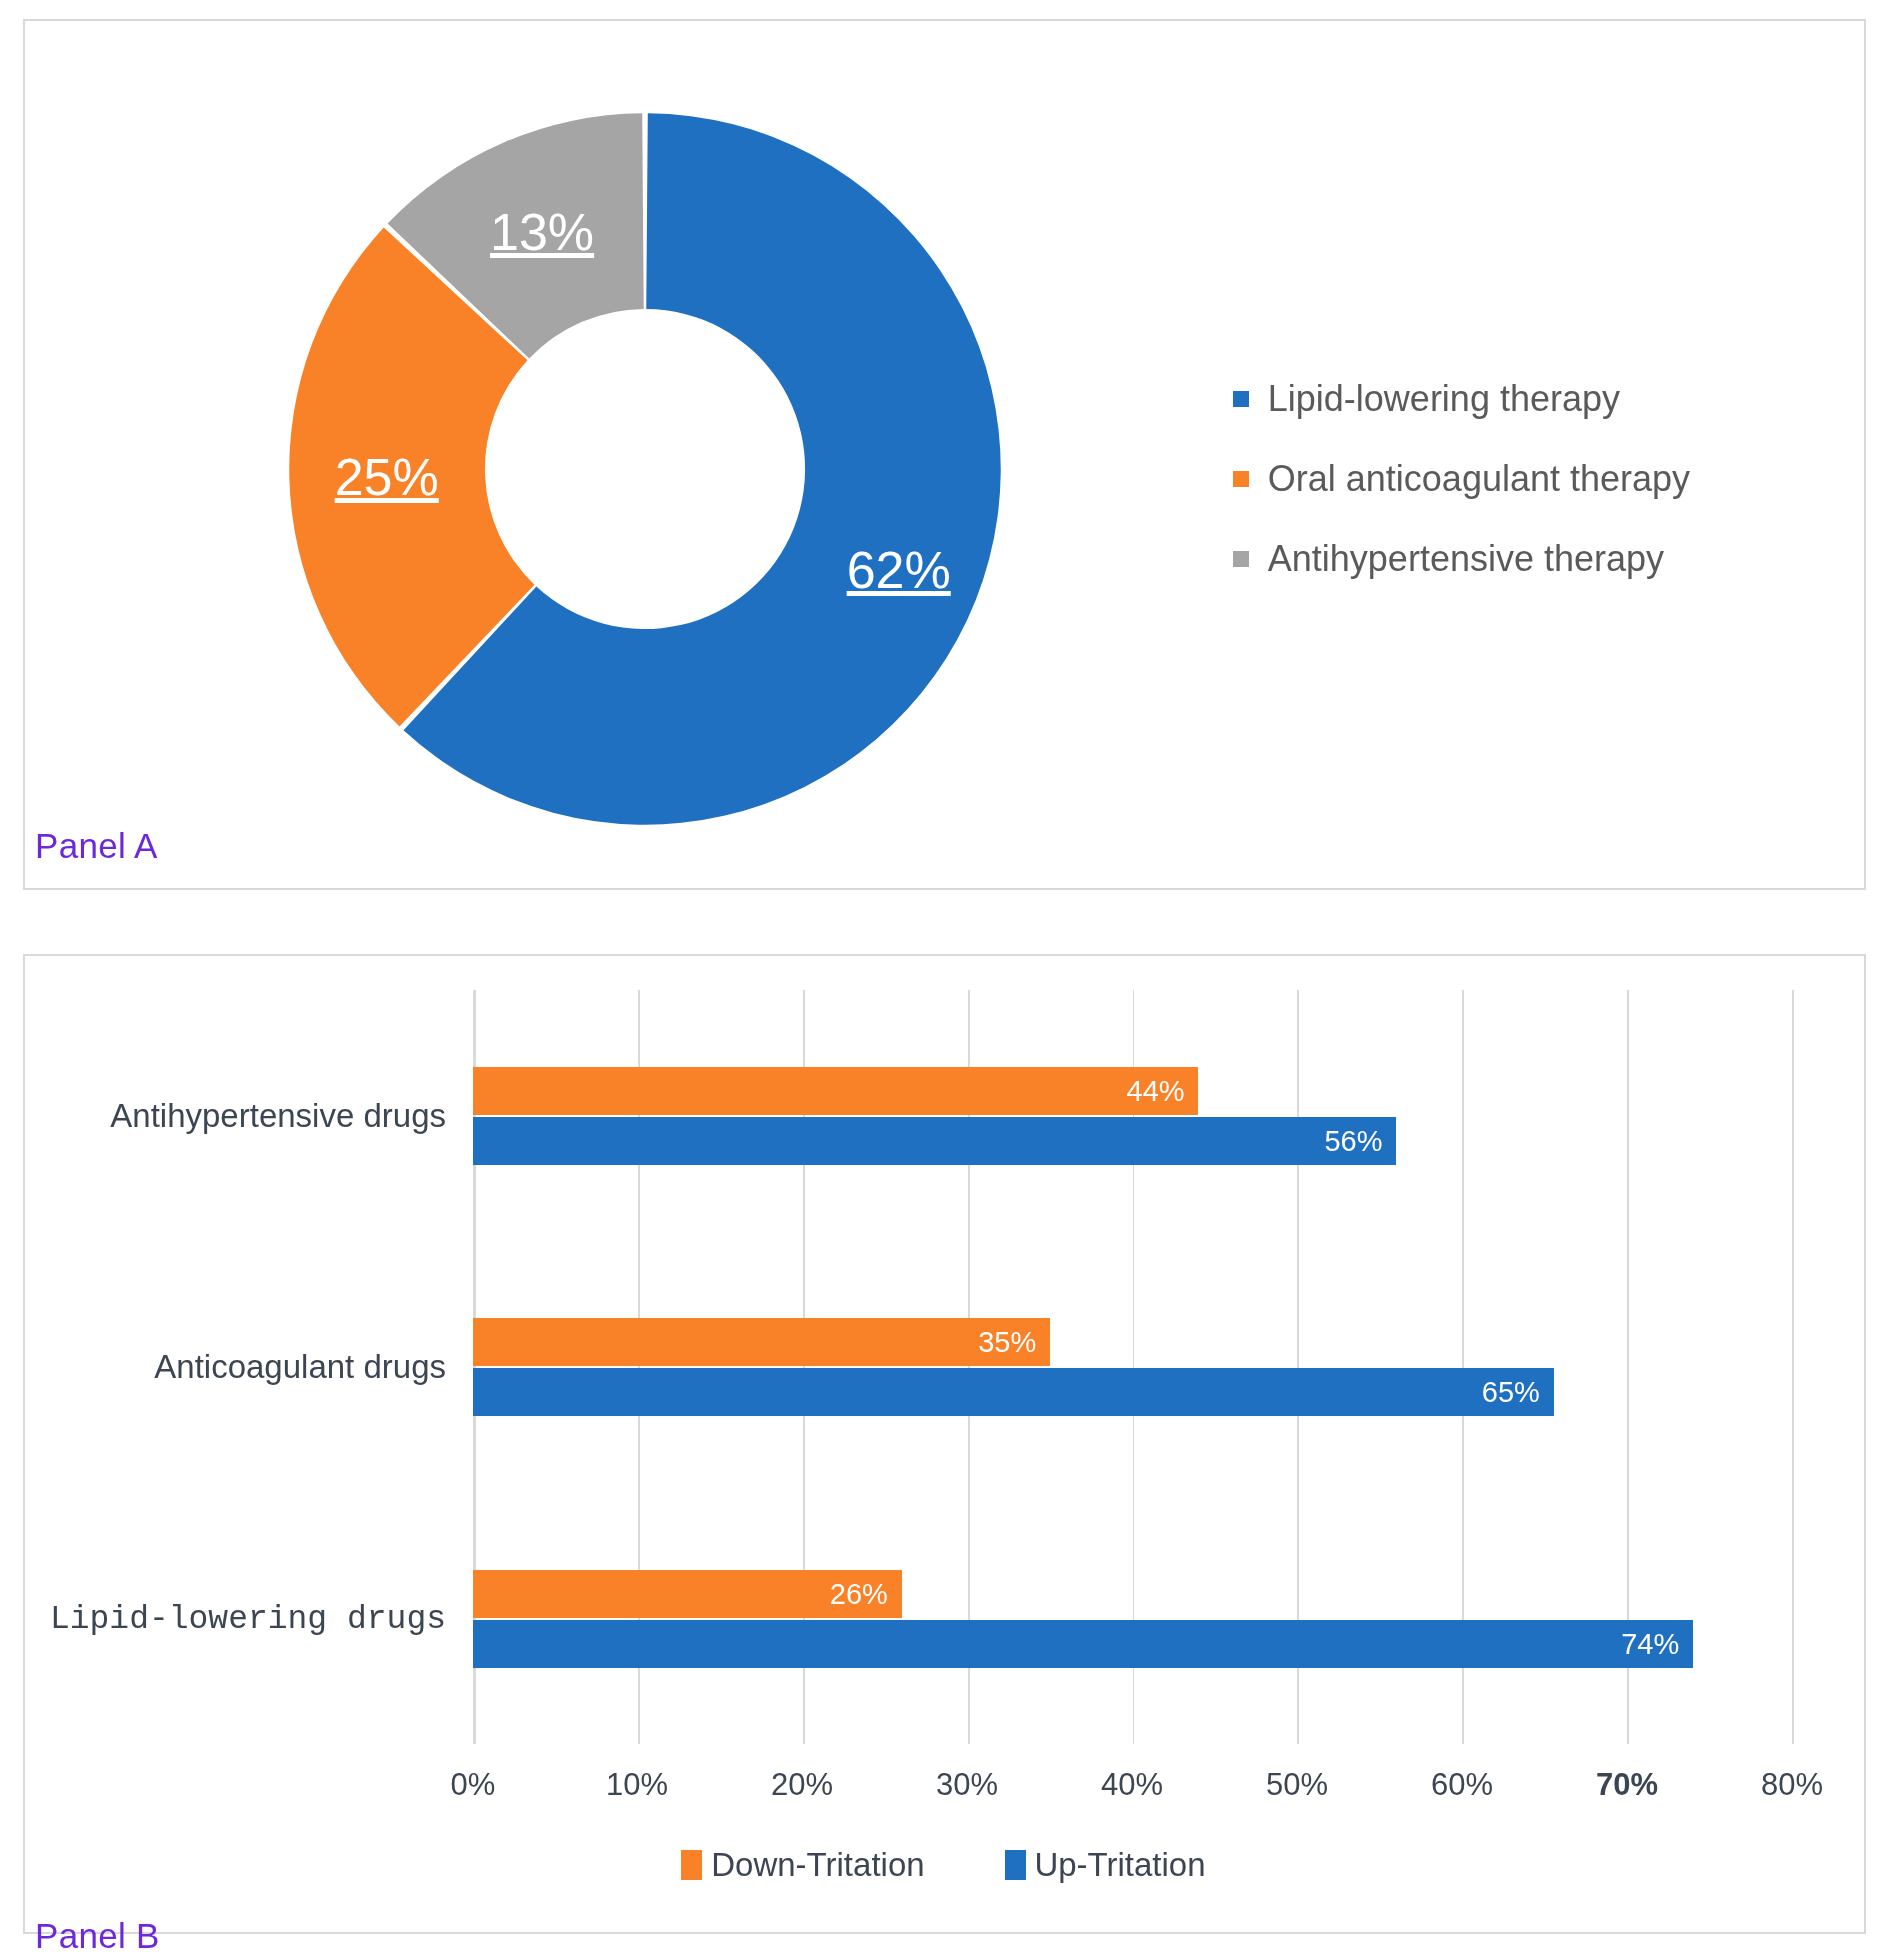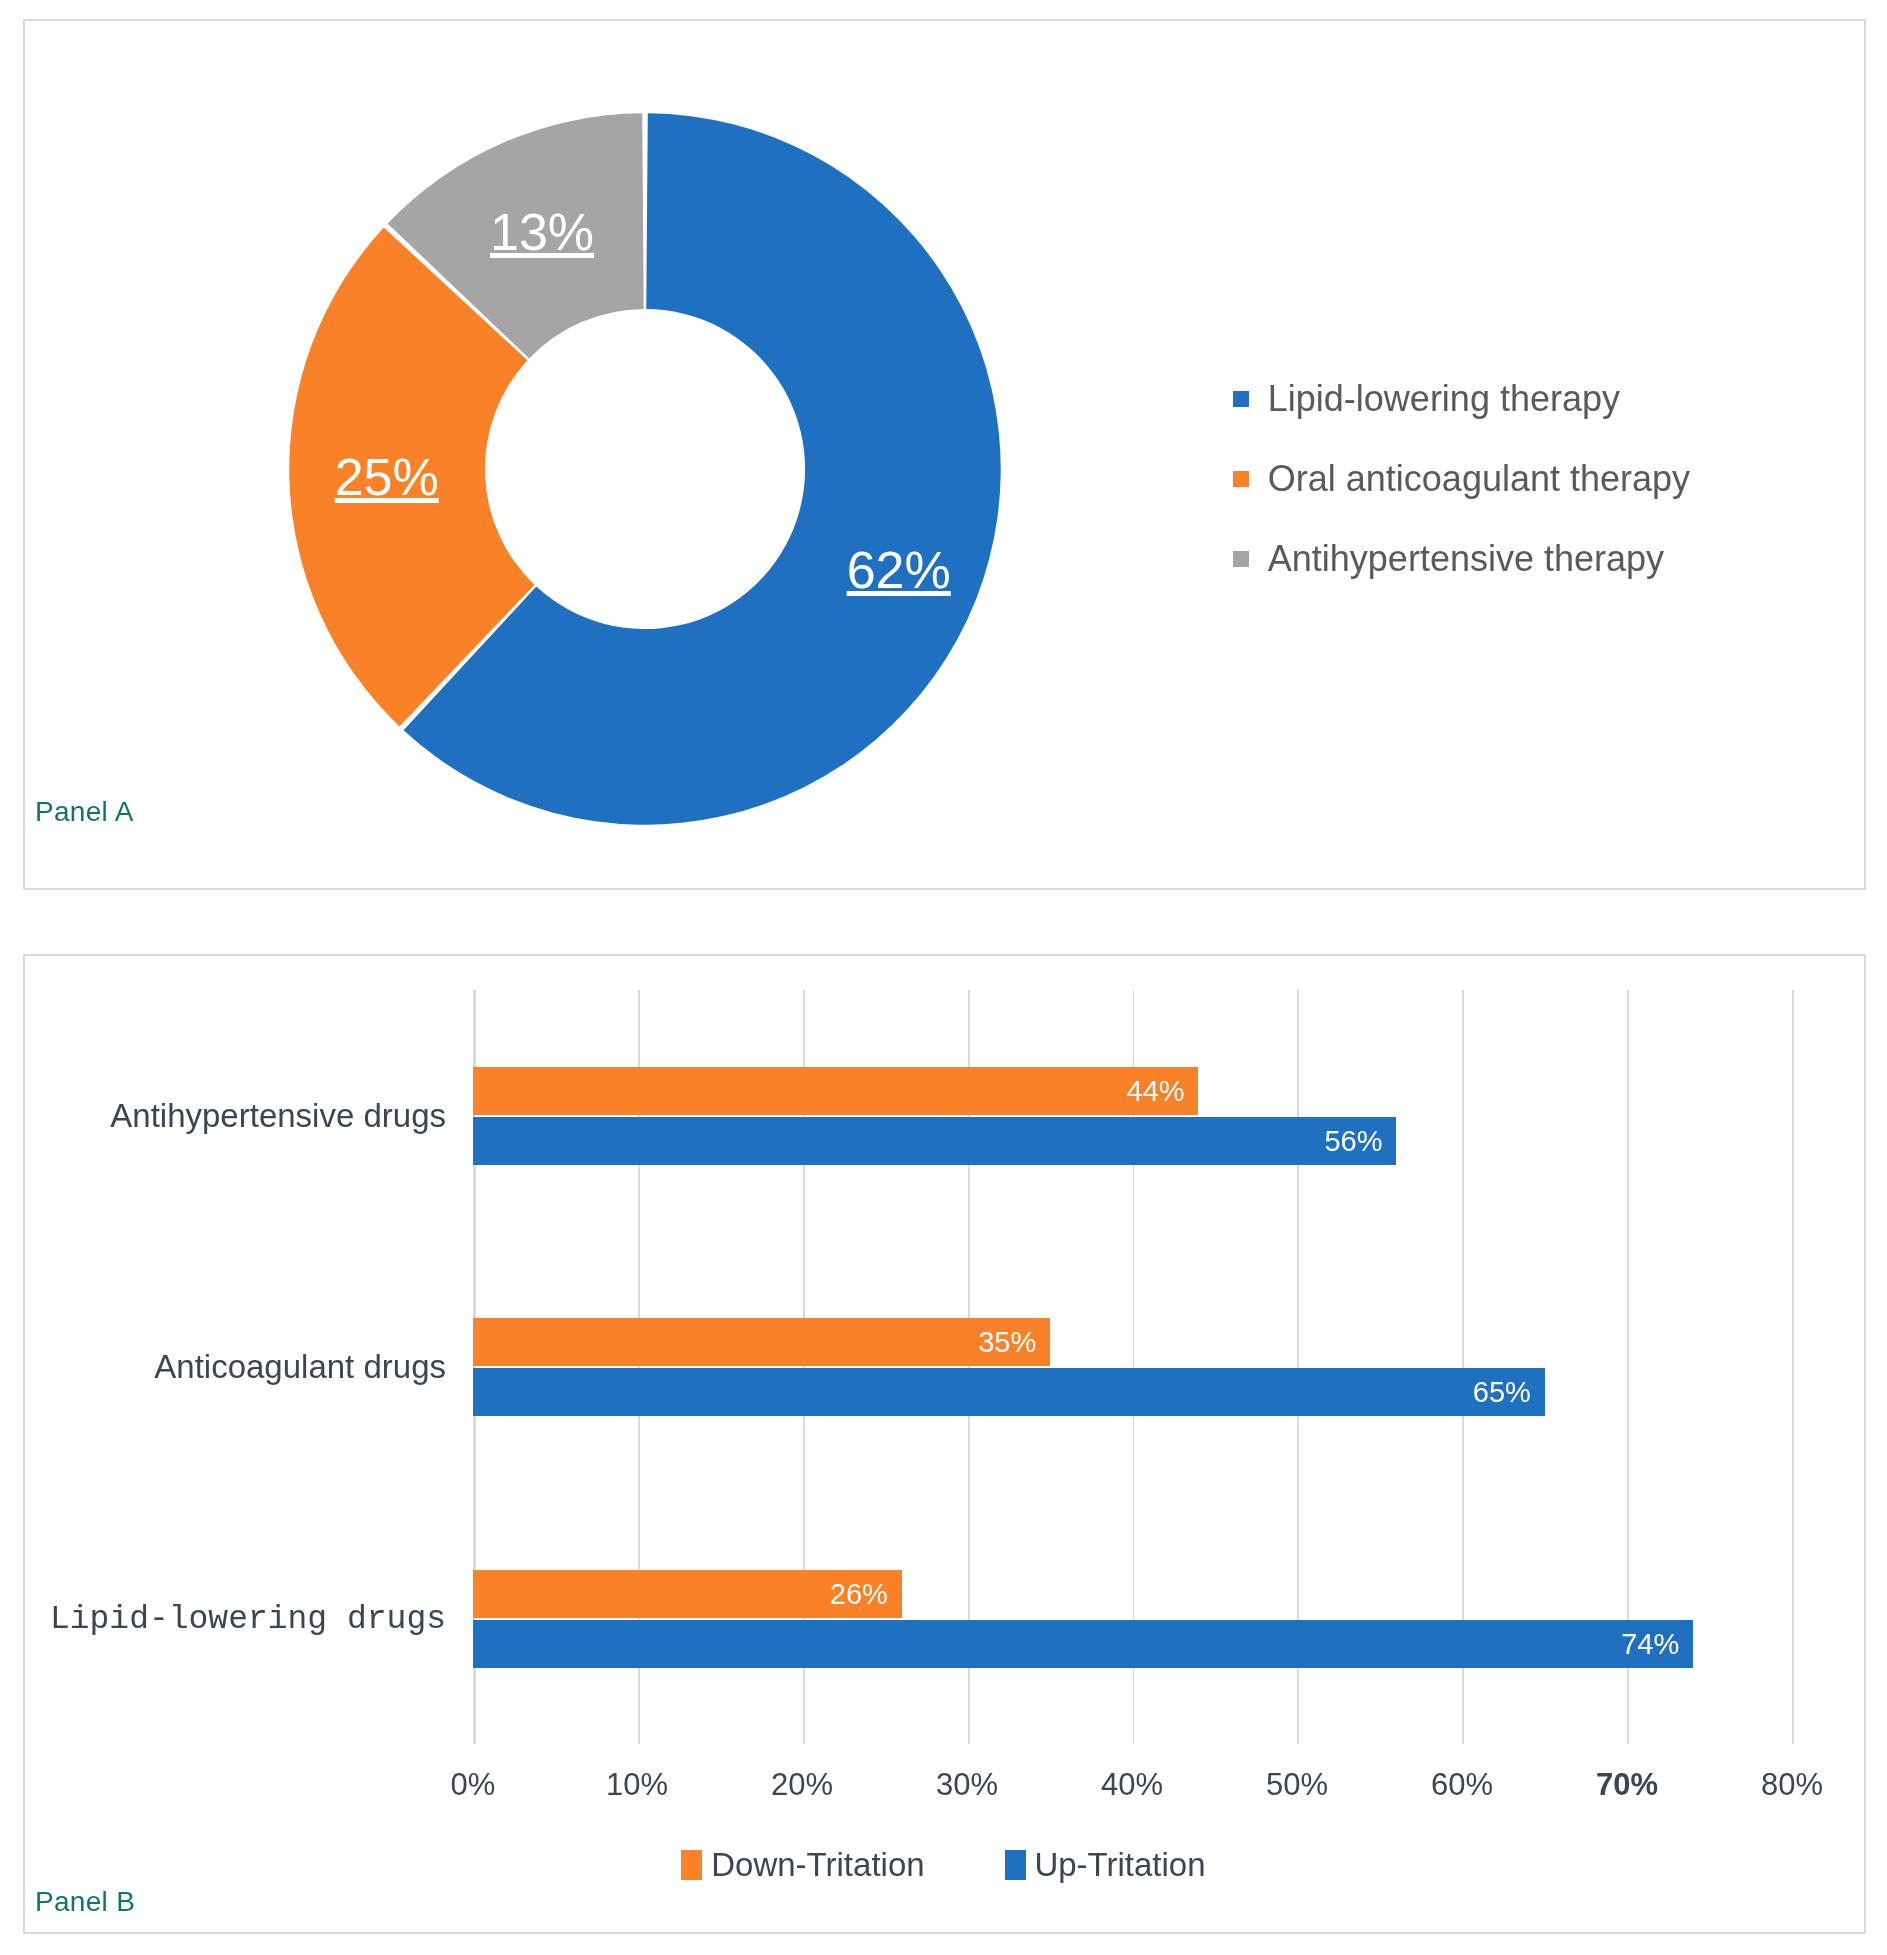--- a/index.html
+++ b/index.html
@@ -33,24 +33,25 @@
     height: 871px;
   }
   #panel-b {
     left: 22.5px;
     top: 954px;
     width: 1843px;
     height: 980px;
   }
   .panel-label {
     position: absolute;
-    font-size: 28px;
-    color: #0f766e;
+    font-size: 35px;
+    color: #6d28d9;
     letter-spacing: 0.3px;
     white-space: nowrap;
+    margin-top: 30px;
   }
   #panel-a-label { left: 35px; top: 796px; }
   #panel-b-label { left: 35px; top: 1886px; }
 
   
   #donut-wrap {
     position: absolute;
     left: 257px;
     top: 85px;
     width: 726px;
@@ -243,21 +244,21 @@
       <div id="bars">
           <div class="bar" style="background: rgb(249, 129, 39); width: 55%; top: 77px;">
             <span class="bar-value">44%</span>
           </div>
           <div class="bar" style="background: rgb(31, 112, 193); width: 70%; top: 127px;">
             <span class="bar-value">56%</span>
           </div>
           <div class="bar" style="background: rgb(249, 129, 39); width: 43.75%; top: 328px;">
             <span class="bar-value">35%</span>
           </div>
-          <div class="bar" style="background: rgb(31, 112, 193); width: 81.25%; top: 378px;">
+          <div class="bar" style="background: rgb(31, 112, 193); width: 81.25%; top: 378px; padding-left: 9px;">
             <span class="bar-value">65%</span>
           </div>
           <div class="bar" style="background: rgb(249, 129, 39); width: 32.5%; top: 580px;">
             <span class="bar-value">26%</span>
           </div>
           <div class="bar" style="background: rgb(31, 112, 193); width: 92.5%; top: 630px;">
             <span class="bar-value">74%</span>
           </div>
         </div>
     </div>

